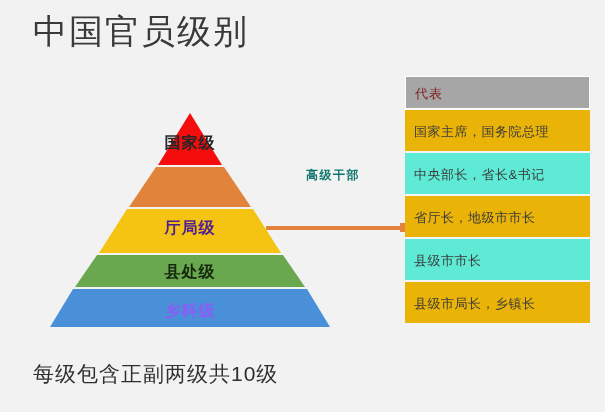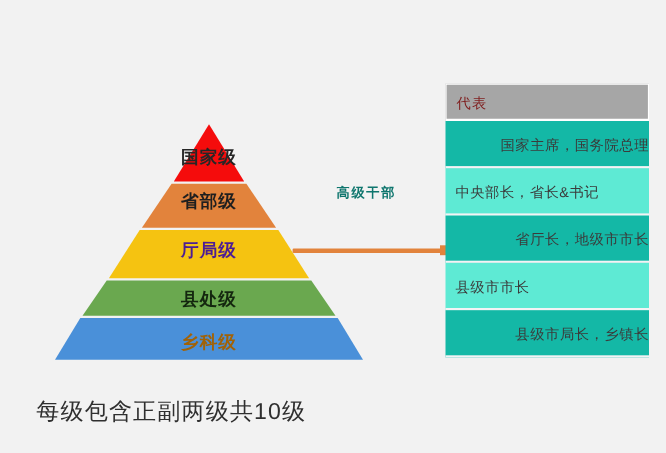--- a/index.html
+++ b/index.html
@@ -51,21 +51,21 @@
     font-weight: 700;
     letter-spacing: 1px;
     color: #1a1a1a;
     white-space: nowrap;
     pointer-events: none;
   }
   .pyr-label.l0 { left: 90px; top: 28px; color: #262626; }
   .pyr-label.l1 { left: 90px; top: 68px; color: #1f1f1f; }
   .pyr-label.l2 { left: 90px; top: 113px; color: #4c1d95; }
   .pyr-label.l3 { left: 90px; top: 157px; color: #14270f; }
-  .pyr-label.l4 { left: 90px; top: 196px; color: #a16207; }
+  .pyr-label.l4 { left: 90px; top: 196px; color: #8b5cf6; }
 
   
   .connector {
     position: absolute;
     left: 266px;
     top: 226px;
     width: 140px;
     height: 4px;
     background: #e2833c;
     border-radius: 1px;
@@ -114,55 +114,55 @@
     height: 43px;
     line-height: 43px;
     font-size: 13px;
     padding-left: 9px;
     color: #3b3b3b;
     box-sizing: border-box;
     letter-spacing: 0.5px;
     white-space: nowrap;
     border-bottom: 2px solid #f4f3f5;
   }
-  .rep-row.odd  { background: #14b8a6; text-align: right; }
+  .rep-row.odd  { background: #eab308; }
   .rep-row.even { background: #5eead4; }
 
   
   .footnote {
     position: absolute;
     left: 33px;
     top: 360px;
     font-size: 21px;
     letter-spacing: 1px;
     color: #2f2f2f;
     white-space: nowrap;
   }
 </style>
 </head>
 <body>
 
 <div id="canvas">
 
+  <div class="page-title">中国官员级别</div>
 
   <div class="pyramid">
     <svg width="300" height="230" viewBox="0 0 300 230">
 
       <polygon points="150,8 182,60 118,60" fill="#f50c0c"></polygon>
 
       <polygon points="116,62 184,62 211,102 89,102" fill="#e2833c"></polygon>
 
       <polygon points="87,104 213,104 241,148 59,148" fill="#f5c311"></polygon>
 
       <polygon points="57,150 243,150 265,182 35,182" fill="#6aa84f"></polygon>
 
       <polygon points="33,184 267,184 290,222 10,222" fill="#4a90d9"></polygon>
     </svg>
     <div class="pyr-label l0">国家级</div>
-    <div class="pyr-label l1">省部级</div>
     <div class="pyr-label l2">厅局级</div>
     <div class="pyr-label l3">县处级</div>
     <div class="pyr-label l4">乡科级</div>
   </div>
 
   <div class="group-label">高级干部</div>
   <div class="connector"></div>
   <div class="connector-cap"></div>
 
   <div class="rep-table">

